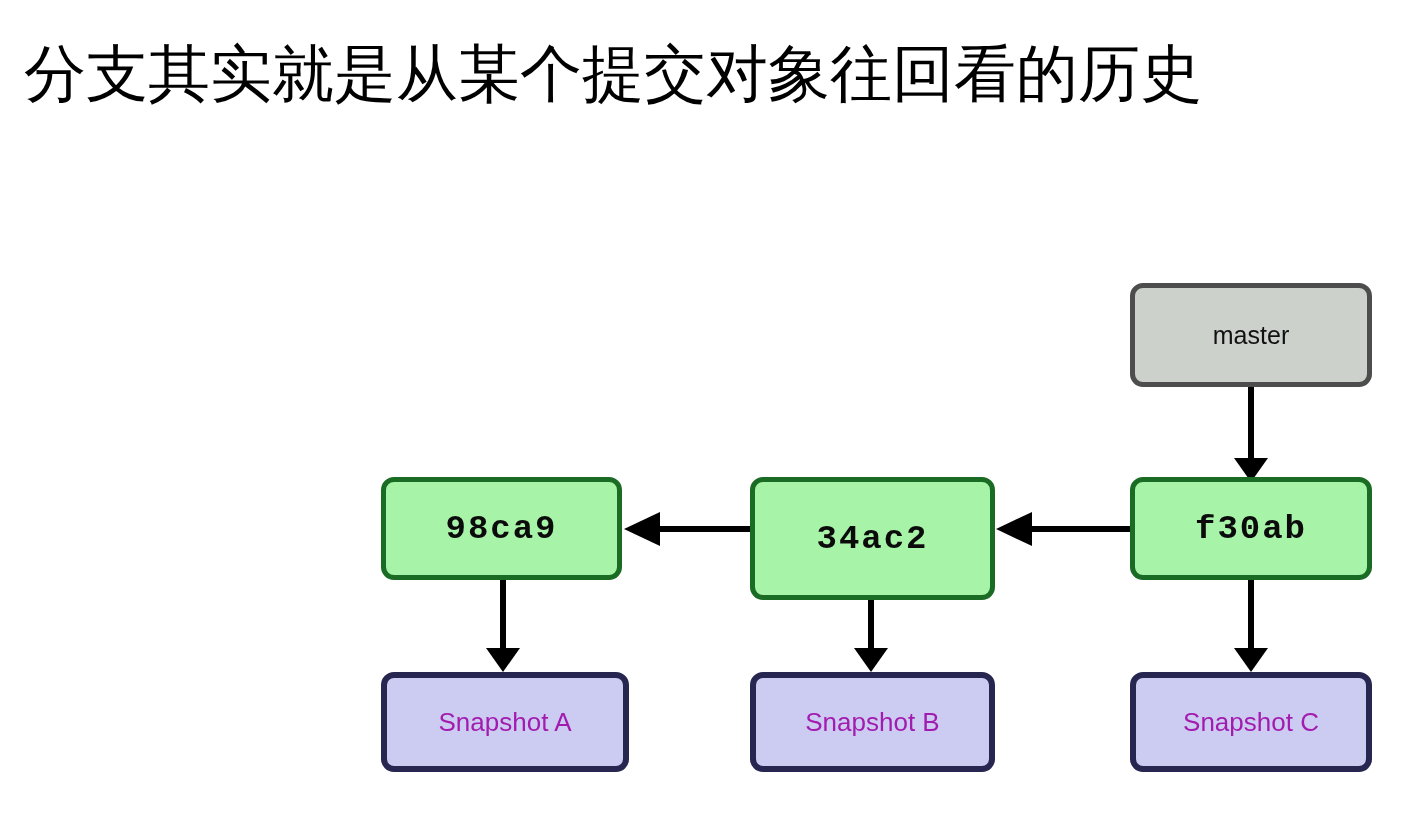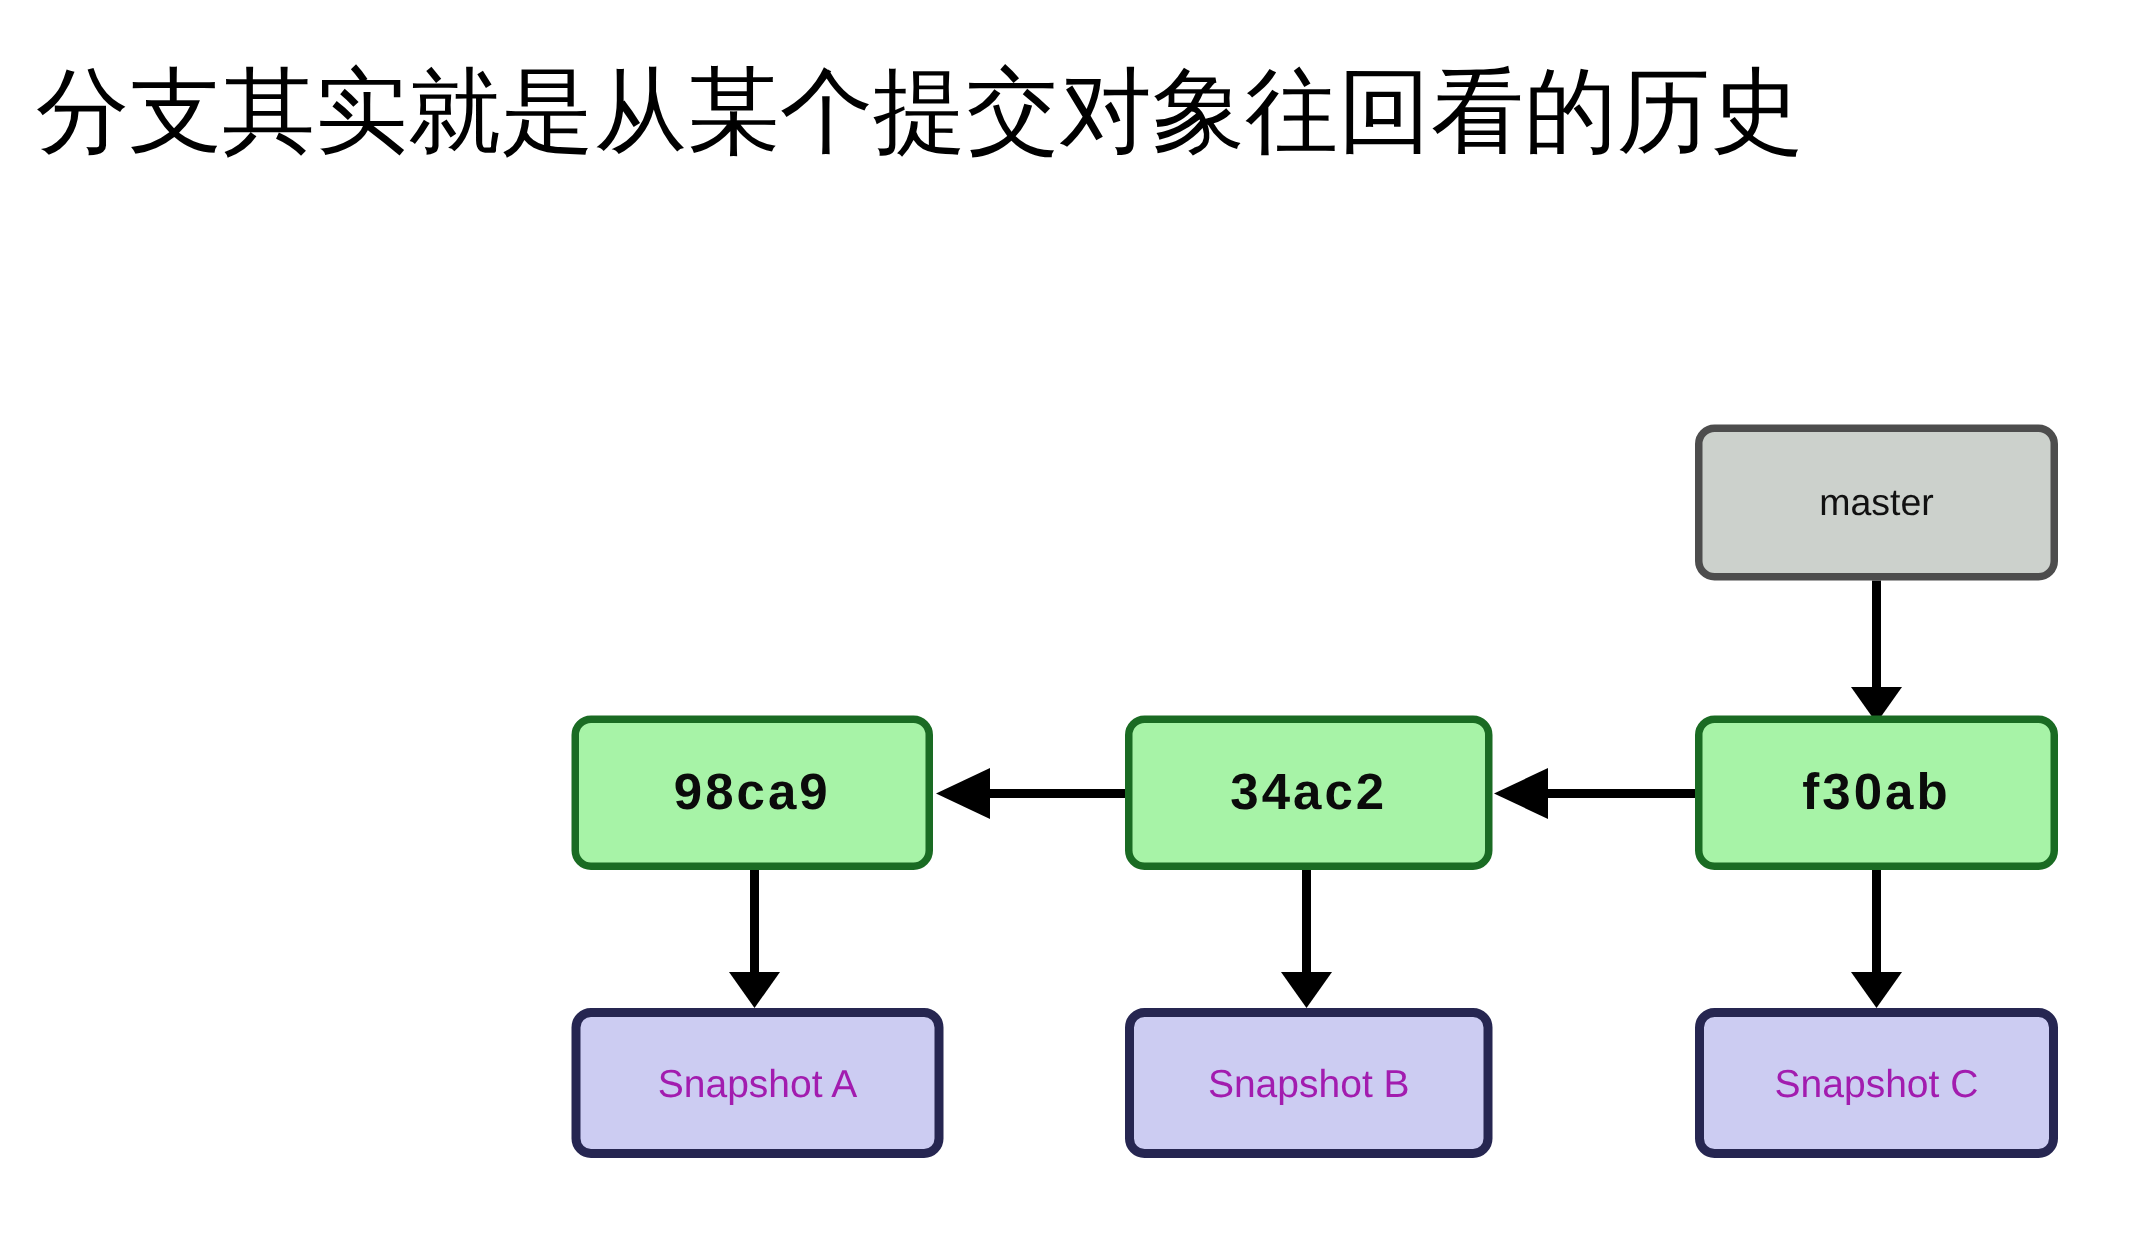--- a/index.html
+++ b/index.html
@@ -59,21 +59,21 @@
     font-family: "Liberation Sans", sans-serif;
     font-size: 25px;
     color: #111111;
   }
 
   
   .node-commit {
     background: #a7f3a7;
     border: 5px solid #1a6b23;
     border-radius: 13px;
-    font-family: Liberation Sans, sans-serif;
+    font-family: Liberation Mono, monospace;
     font-size: 34px;
     font-weight: 700;
     letter-spacing: 2px;
     color: #0b0b0b;
   }
 
   
   .node-snapshot {
     background: #ccccf2;
     border: 6px solid #262651;
@@ -139,21 +139,21 @@
   </svg>
 
   <div class="node node-branch" style="left:1130px; top:283px; width:242px; height:104px;">
     <span class="node-label">master</span>
   </div>
 
   <div class="node node-commit" style="left:381px; top:477px; width:241px; height:103px;">
     <span class="node-label">98ca9</span>
   </div>
 
-  <div class="node node-commit" style="left:750px; top:477px; width:245px; height:103px;">
+  <div class="node node-commit" style="left:750px; top:477px; width:245px; height:123px;">
     <span class="node-label">34ac2</span>
   </div>
 
   <div class="node node-commit" style="left:1130px; top:477px; width:242px; height:103px;">
     <span class="node-label">f30ab</span>
   </div>
 
   <div class="node node-snapshot" style="left:381px; top:672px; width:248px; height:100px;">
     <span class="node-label">Snapshot A</span>
   </div>

